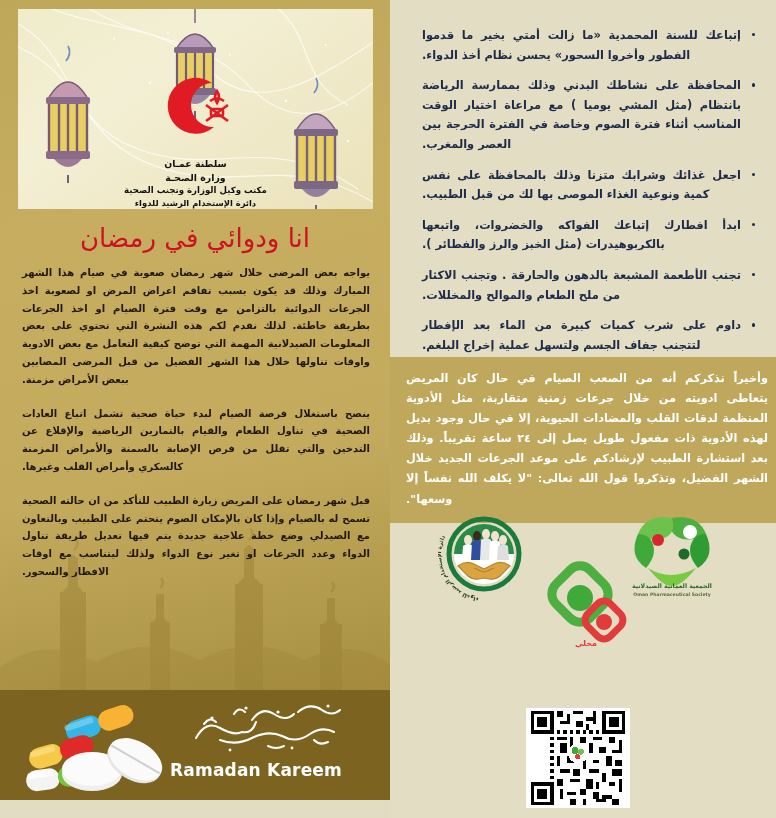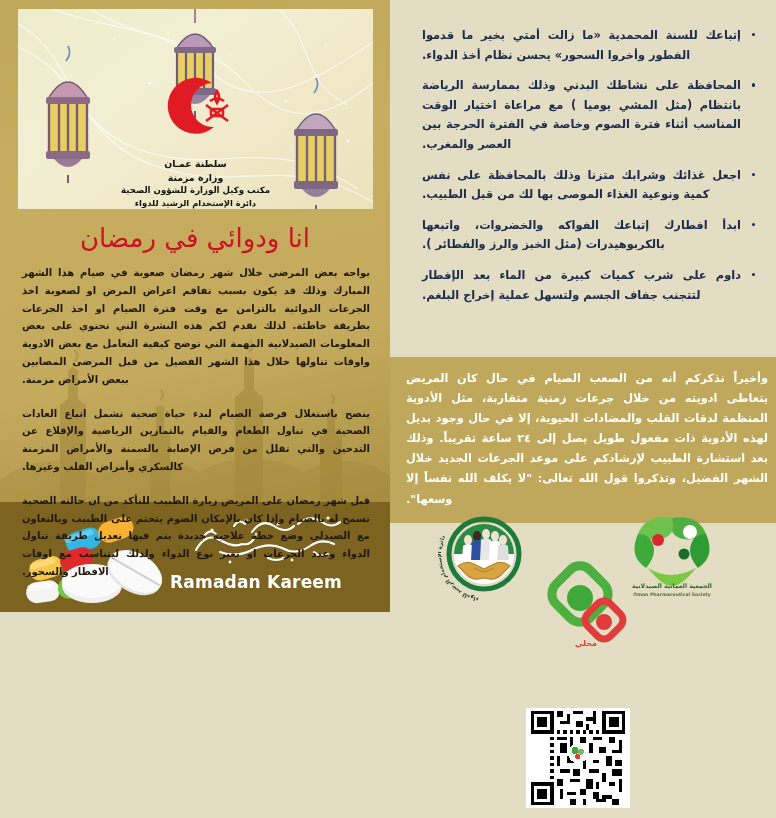--- a/index.html
+++ b/index.html
@@ -117,21 +117,21 @@
     height: 100px;
     background: #ffffff;
     padding: 3px;
   }
   .qr-wrap svg { display: block; }
 
   
   .left-col {
     position: relative;
     width: 390px;
-    height: 612px;
+    height: 800px;
     flex: 0 0 390px;
     background: linear-gradient(168deg, #bfa75a 0%, #c6ad60 28%, #c3aa5d 58%, #9c8437 100%);
     overflow: hidden;
   }
 
   
   .mosque-band {
     position: absolute;
     left: 0;
     bottom: 88px;
@@ -245,20 +245,24 @@
         <span class="dot"></span>
         <span>المحافظة على نشاطك البدني وذلك بممارسة الرياضة بانتظام (مثل المشي يوميا ) مع مراعاة اختيار الوقت المناسب أثناء فترة الصوم وخاصة في الفترة الحرجة بين العصر والمغرب.</span>
       </li>
       <li class="bullet">
         <span class="dot"></span>
         <span>اجعل غذائك وشرابك متزنا وذلك بالمحافظة على نفس كمية ونوعية الغذاء الموصى بها لك من قبل الطبيب.</span>
       </li>
       <li class="bullet">
         <span class="dot"></span>
         <span>ابدأ افطارك إتباعك الفواكه والخضروات، واتبعها بالكربوهيدرات (مثل الخبز والرز والفطائر ).</span>
+      </li>
+      <li class="bullet">
+        <span class="dot"></span>
+        <span>تجنب الأطعمة المشبعة بالدهون والحارقة . وتجنب الاكثار من ملح الطعام والموالح والمخللات.</span>
       </li>
       <li class="bullet">
         <span class="dot"></span>
         <span>داوم على شرب كميات كبيرة من الماء بعد الإفطار لتتجنب جفاف الجسم ولتسهل عملية إخراج البلغم.</span>
       </li>
     </ul>
 
     <div class="note-box">
       <p>وأخيراً نذكركم أنه من الصعب الصيام في حال كان المريض يتعاطى ادويته من خلال جرعات زمنية متقاربة، مثل الأدوية المنظمة لدقات القلب والمضادات الحيوية، إلا في حال وجود بديل لهذه الأدوية ذات مفعول طويل يصل إلى ٢٤ ساعة تقريباً. وذلك بعد استشارة الطبيب لإرشادكم على موعد الجرعات الجديد خلال الشهر الفضيل، وتذكروا قول الله تعالى: "لا يكلف الله نفساً إلا وسعها".</p>
     </div>
@@ -531,22 +535,22 @@
             <path d="M210 96 l-22 16"></path>
             <path d="M199 82 q-4 6 0 12 4 -6 0 -12z"></path>
             <path d="M192 92 q7 -5 14 0"></path>
             <rect x="193" y="100" width="12" height="7" rx="2"></rect>
           </g>
         </g>
       </svg>
 
       <div class="ministry-text">
         <div class="m1">سلطنة عمـان</div>
-        <div class="m2">وزارة مزمنة</div>
-        <div class="m3">مكتب وكيل الوزارة للشؤون الصحية</div>
+        <div class="m2">وزارة الصحـة</div>
+        <div class="m3">مكتب وكيل الوزارة وتجنب الصحية</div>
         <div class="m4">دائرة الإستخدام الرشيد للدواء</div>
       </div>
     </div>
 
     <h1 class="main-title">انا ودوائي في رمضان</h1>
 
     <div class="body-text">
       <p>يواجه بعض المرضى خلال شهر رمضان صعوبة في صيام هذا الشهر المبارك وذلك قد يكون بسبب تفاقم اعراض المرض او لصعوبة اخذ الجرعات الدوائية بالتزامن مع وقت فترة الصيام او اخذ الجرعات بطريقة خاطئة. لذلك نقدم لكم هذه النشرة التي تحتوي على بعض المعلومات الصيدلانية المهمة التي توضح كيفية التعامل مع بعض الادوية واوقات تناولها خلال هذا الشهر الفضيل من قبل المرضى المصابين ببعض الأمراض مزمنة.</p>
       <p>ينصح باستغلال فرصة الصيام لبدء حياة صحية تشمل اتباع العادات الصحية في تناول الطعام والقيام بالتمارين الرياضية والإقلاع عن التدخين والتي تقلل من فرص الإصابة بالسمنة والأمراض المزمنة كالسكري وأمراض القلب وغيرها.</p>
       <p>قبل شهر رمضان على المريض زيارة الطبيب للتأكد من ان حالته الصحية تسمح له بالصيام وإذا كان بالإمكان الصوم يتحتم على الطبيب وبالتعاون مع الصيدلي وضع خطة علاجية جديدة يتم فيها تعديل طريقة تناول الدواء وعدد الجرعات او تغير نوع الدواء ولذلك ليتناسب مع اوقات الافطار والسحور.</p>

